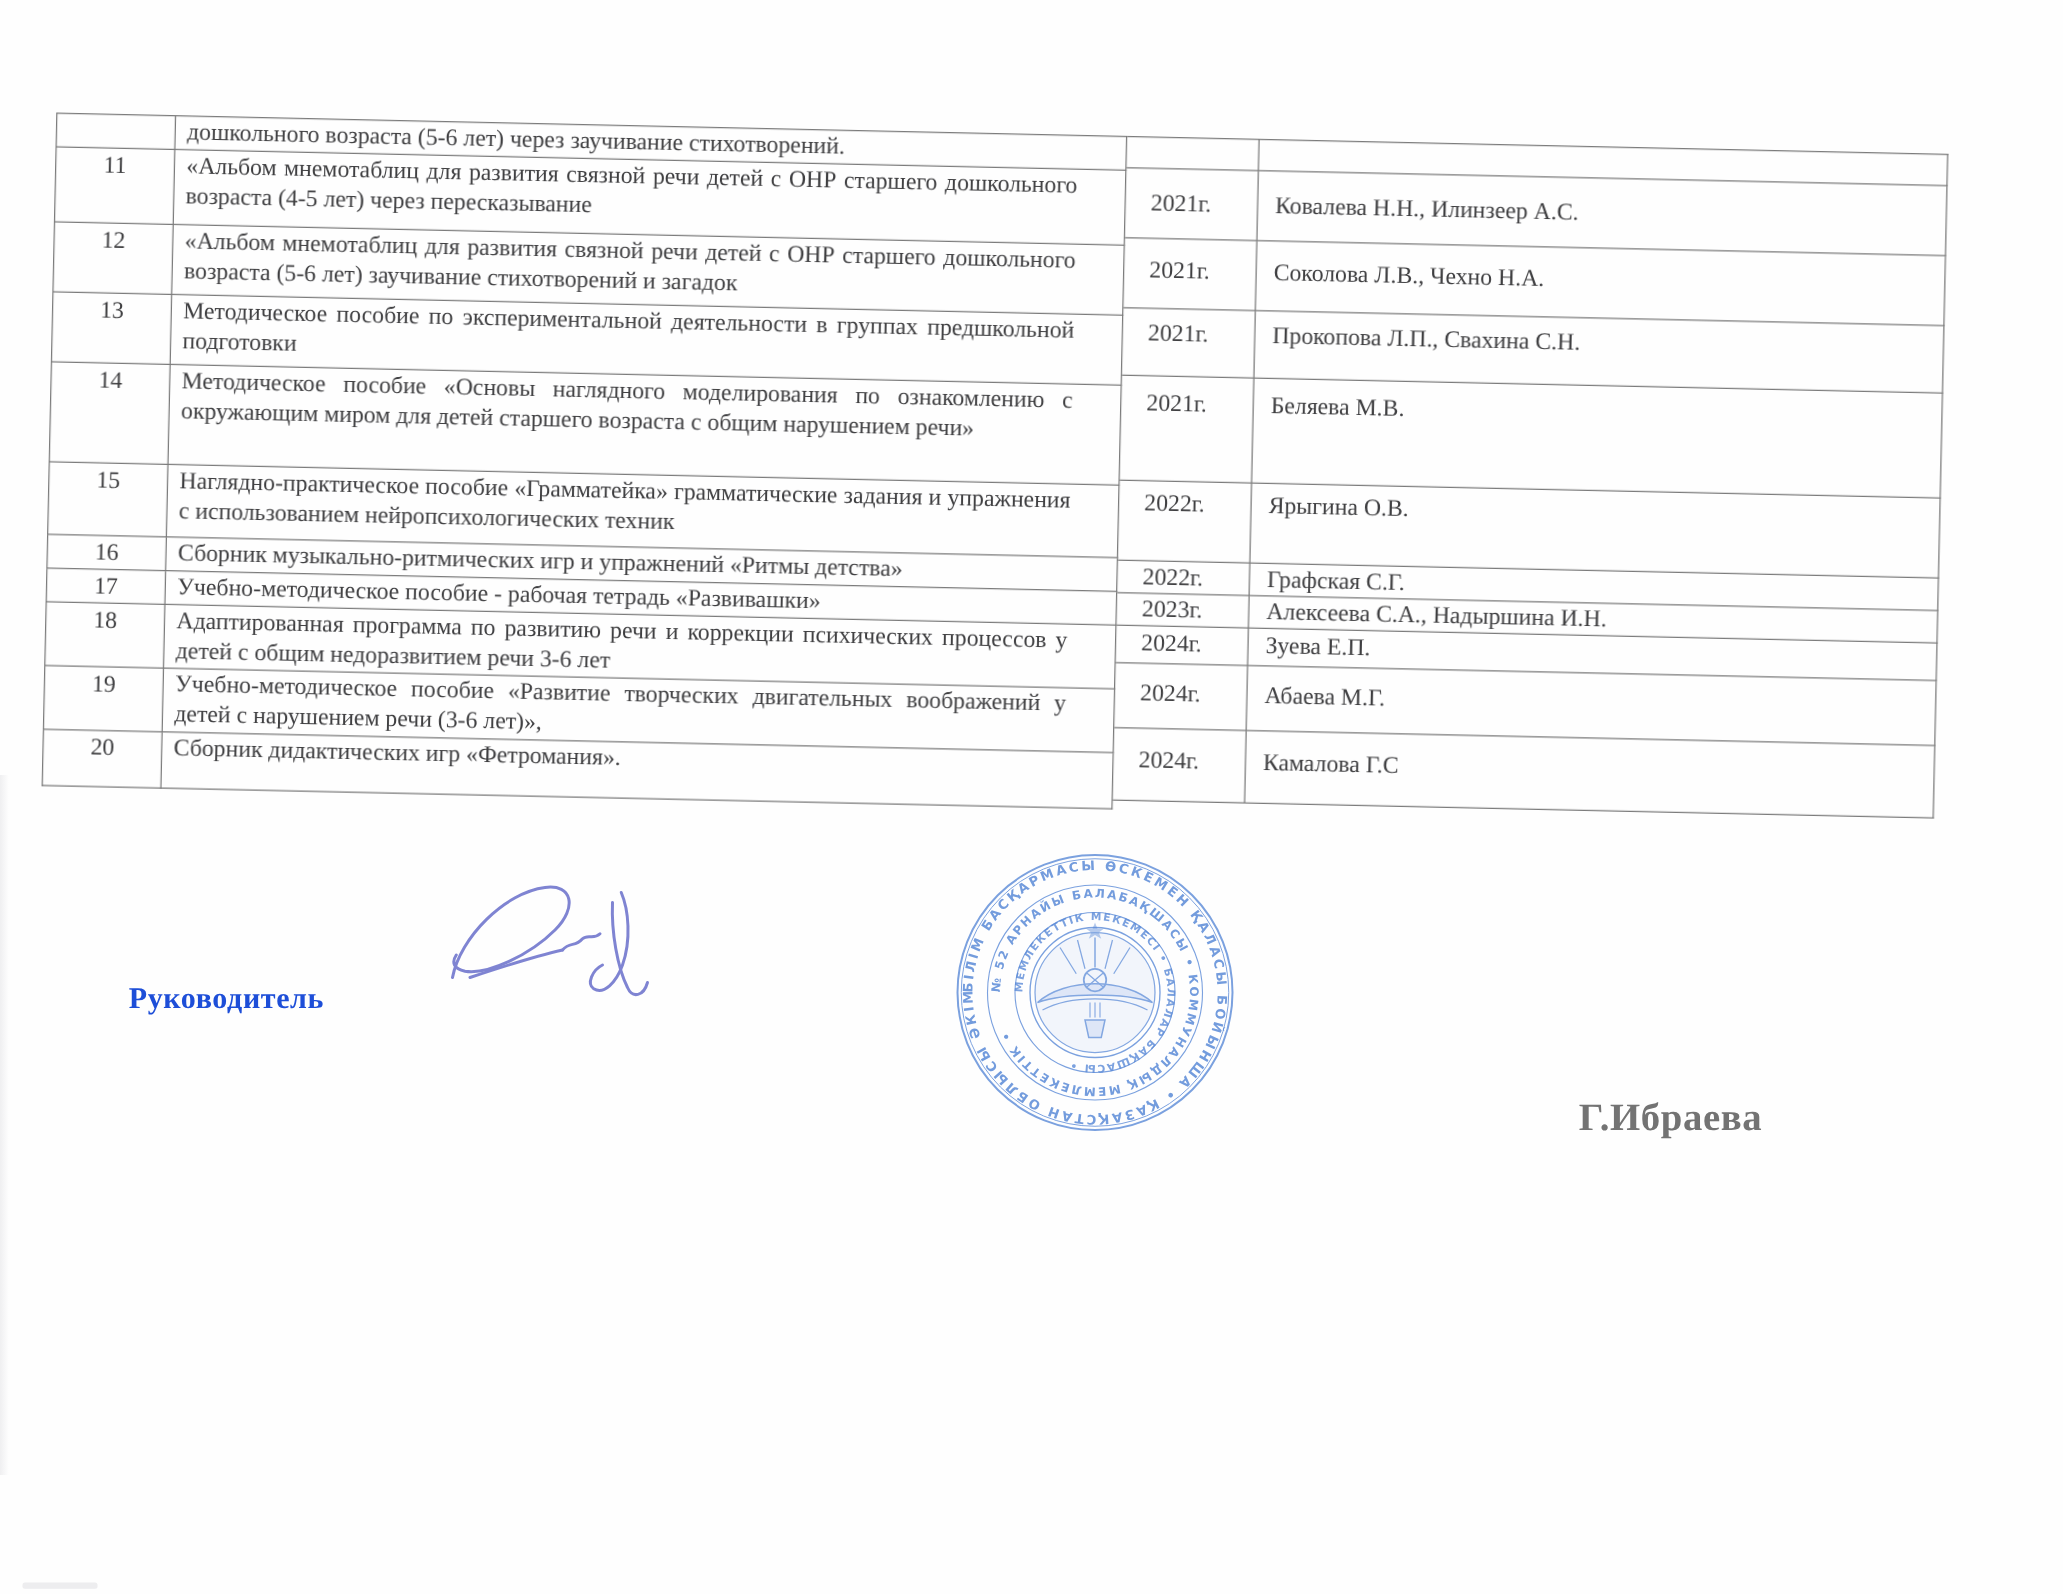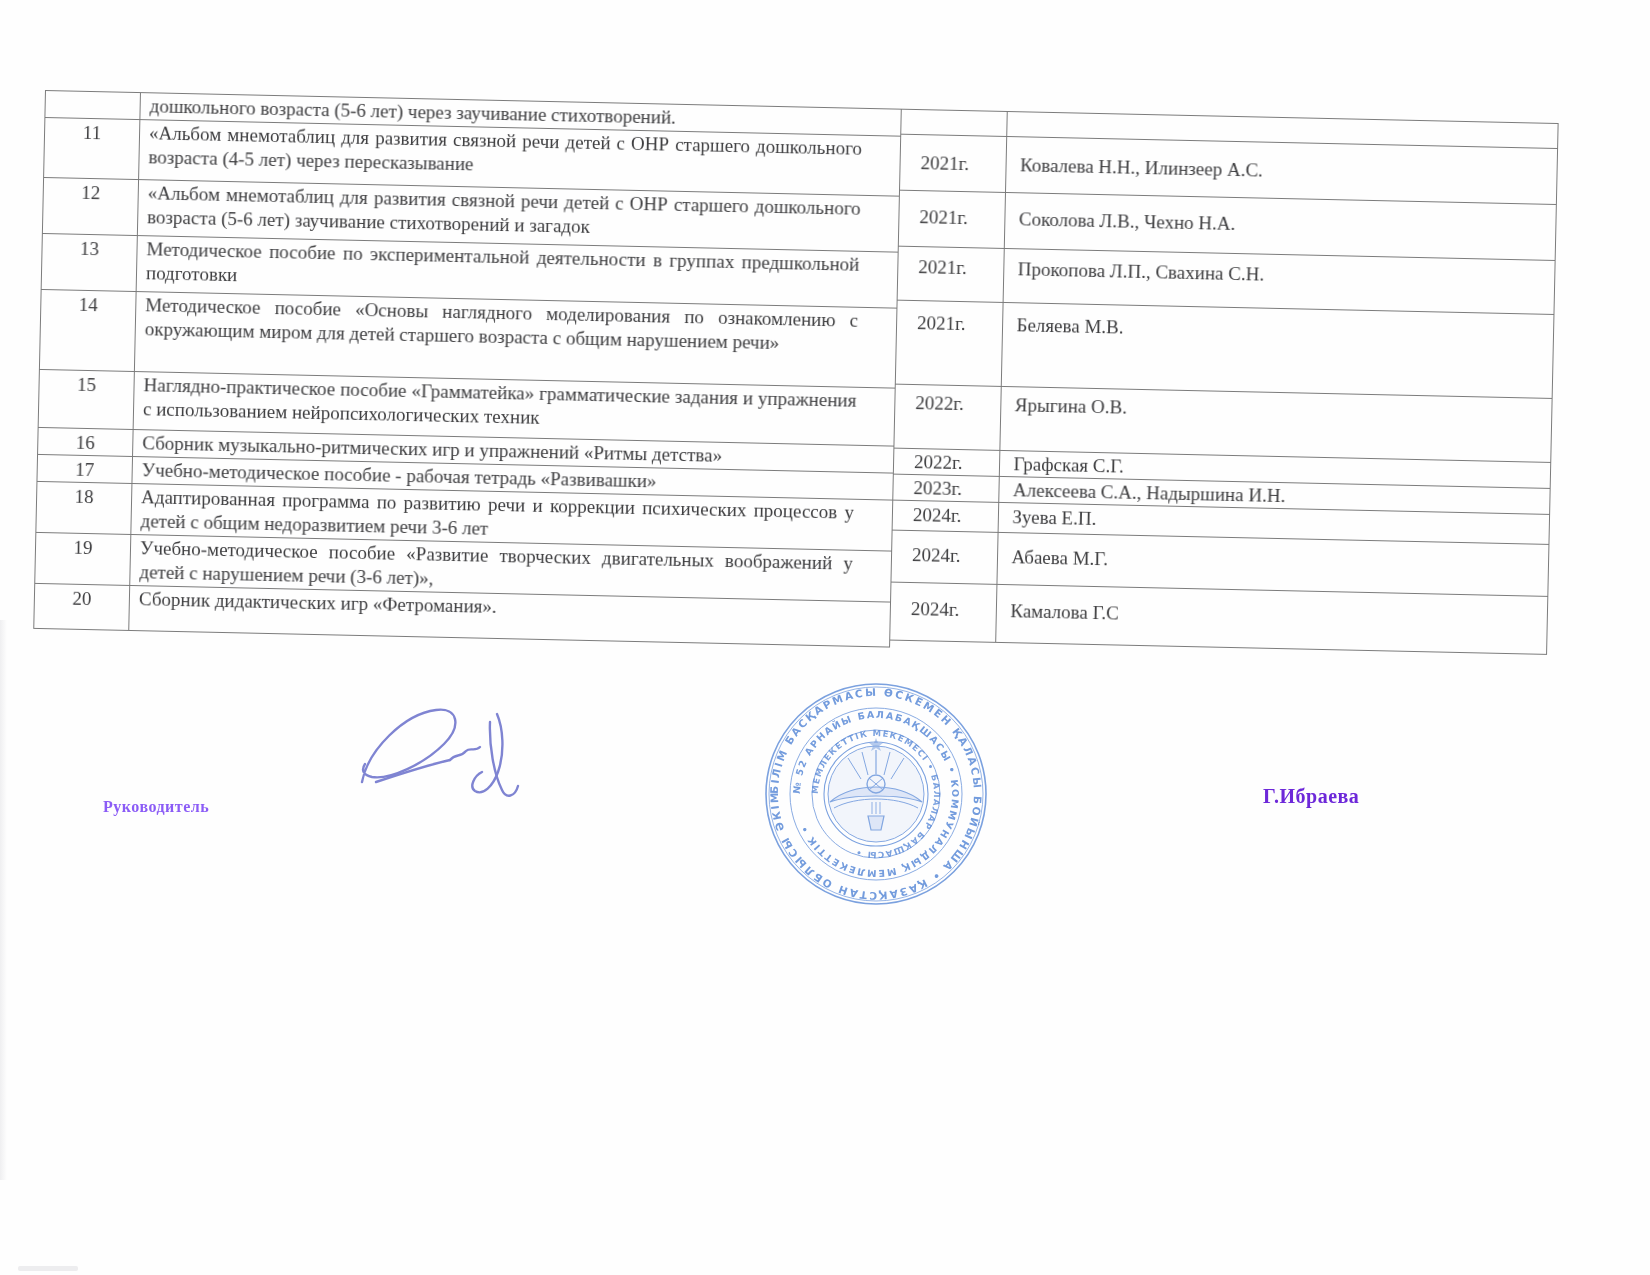--- a/index.html
+++ b/index.html
@@ -62,25 +62,25 @@
   tr.rr-15{height:64px;}  tr.rr-15 td{padding-top:6px;}
   tr.rr-16{height:26px;}  tr.rr-16 td{padding-top:1px;}
   tr.rr-17{height:26px;}  tr.rr-17 td{padding-top:1px;}
   tr.rr-18{height:30px;}  tr.rr-18 td{padding-top:2px;}
   tr.rr-19{height:52px;}  tr.rr-19 td{padding-top:12px;}
   tr.rr-20{height:58px;}  tr.rr-20 td{padding-top:14px;}
 
   
   .role-label{
     position:absolute;left:103px;top:786px;
-    font-size:16px;font-weight:bold;color:#8b5cf6;letter-spacing:.5px;margin-top:12px;
+    font-size:24px;font-weight:bold;color:#1d4ed8;letter-spacing:.5px;
   }
   .signer-name{
-    position:absolute;left:1263px;top:785px;
-    font-size:20px;font-weight:bold;color:#6d28d9;letter-spacing:.5px;
+    position:absolute;left:1263px;top:876px;
+    font-size:31px;font-weight:bold;color:#737373;letter-spacing:.5px;
   }
   .signature{position:absolute;left:348px;top:702px;filter:blur(0.2px);}
   .stamp{position:absolute;left:760px;top:678px;filter:blur(0.3px);opacity:.92;}
   .stamp text{
     font-family:"DejaVu Sans","Liberation Sans",sans-serif;
     font-weight:bold;fill:#4d80d4;
   }
 </style>
 </head>
 <body>

